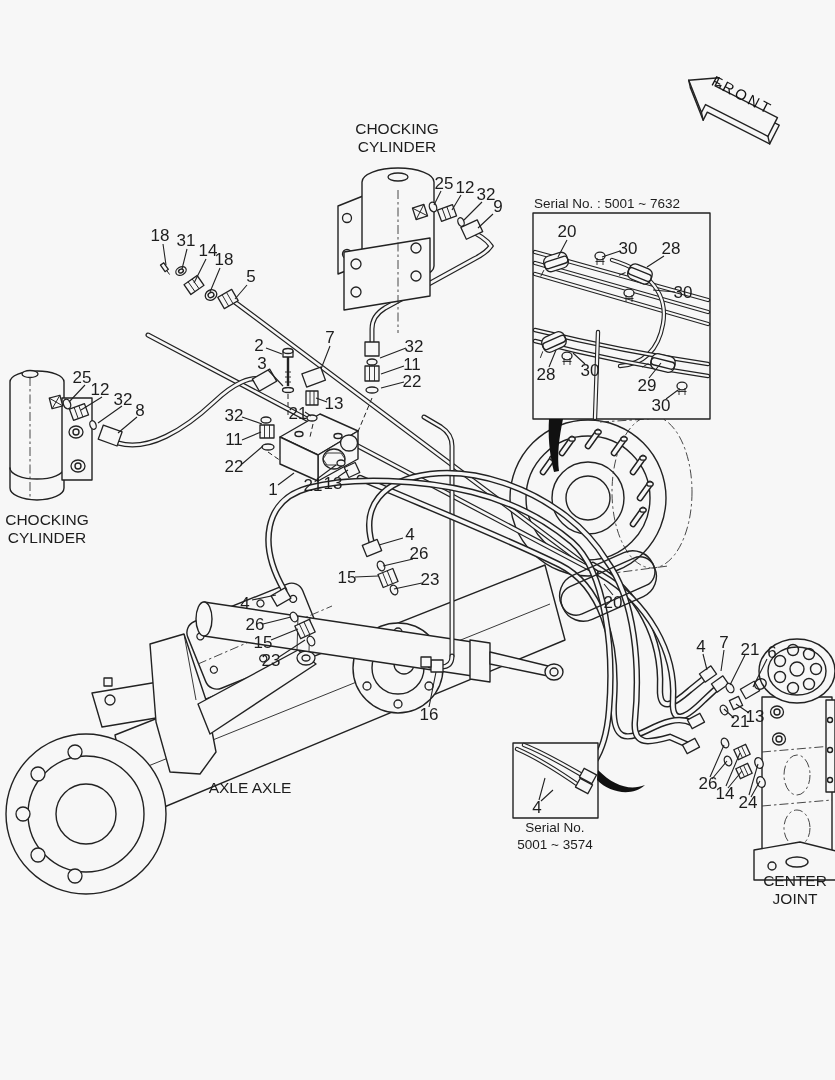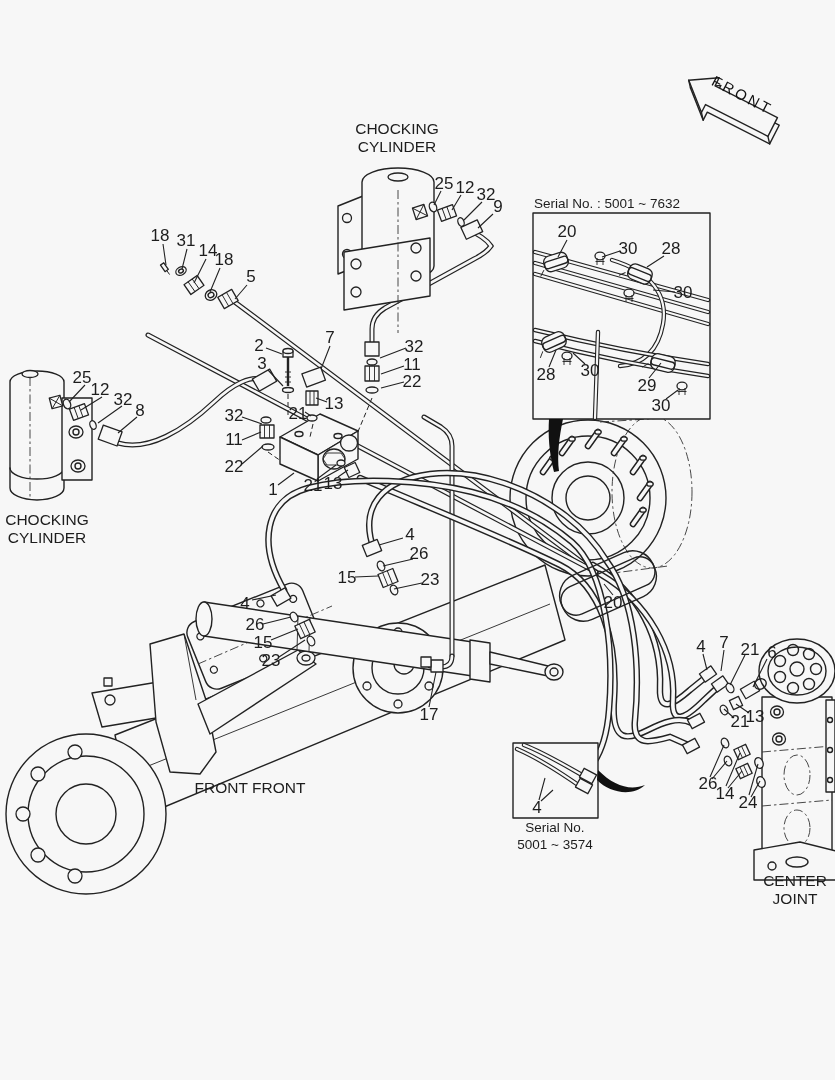--- a/index.html
+++ b/index.html
@@ -479,21 +479,21 @@
     <span style="display:block">CYLINDER</span>
   </div>
 
   <span class="serial" style="left:534px;top:196px">Serial No. : 5001 ~ 7632</span>
 
   <div class="lb" style="left:47px;top:529px">
     <span style="display:block">CHOCKING</span>
     <span style="display:block">CYLINDER</span>
   </div>
 
-  <span class="lb" style="left:250px;top:788px">FRONT FRONT</span>
+  <span class="lb" style="left:250px;top:788px">AXLE AXLE</span>
 
   <div class="serialC" style="left:555px;top:836px">
     <span style="display:block">Serial No.</span>
     <span style="display:block">5001 ~ 3574</span>
   </div>
 
   <div class="lb" style="left:795px;top:890px">
     <span style="display:block">CENTER</span>
     <span style="display:block">JOINT</span>
   </div>
@@ -535,21 +535,21 @@
   <span class="co" style="left:140px;top:411px">8</span>
   <span class="co" style="left:410px;top:535px">4</span>
   <span class="co" style="left:419px;top:554px">26</span>
   <span class="co" style="left:347px;top:578px">15</span>
   <span class="co" style="left:430px;top:580px">23</span>
   <span class="co" style="left:245px;top:604px">4</span>
   <span class="co" style="left:255px;top:625px">26</span>
   <span class="co" style="left:263px;top:643px">15</span>
   <span class="co" style="left:271px;top:661px">23</span>
   <span class="co" style="left:613px;top:603px">20</span>
-  <span class="co" style="left:429px;top:715px">17</span>
+  <span class="co" style="left:429px;top:715px">16</span>
   <span class="co" style="left:701px;top:647px">4</span>
   <span class="co" style="left:724px;top:643px">7</span>
   <span class="co" style="left:750px;top:650px">21</span>
   <span class="co" style="left:772px;top:653px">6</span>
   <span class="co" style="left:755px;top:717px">13</span>
   <span class="co" style="left:740px;top:722px">21</span>
   <span class="co" style="left:708px;top:784px">26</span>
   <span class="co" style="left:725px;top:794px">14</span>
   <span class="co" style="left:748px;top:803px">24</span>
   <span class="co" style="left:537px;top:808px">4</span>

